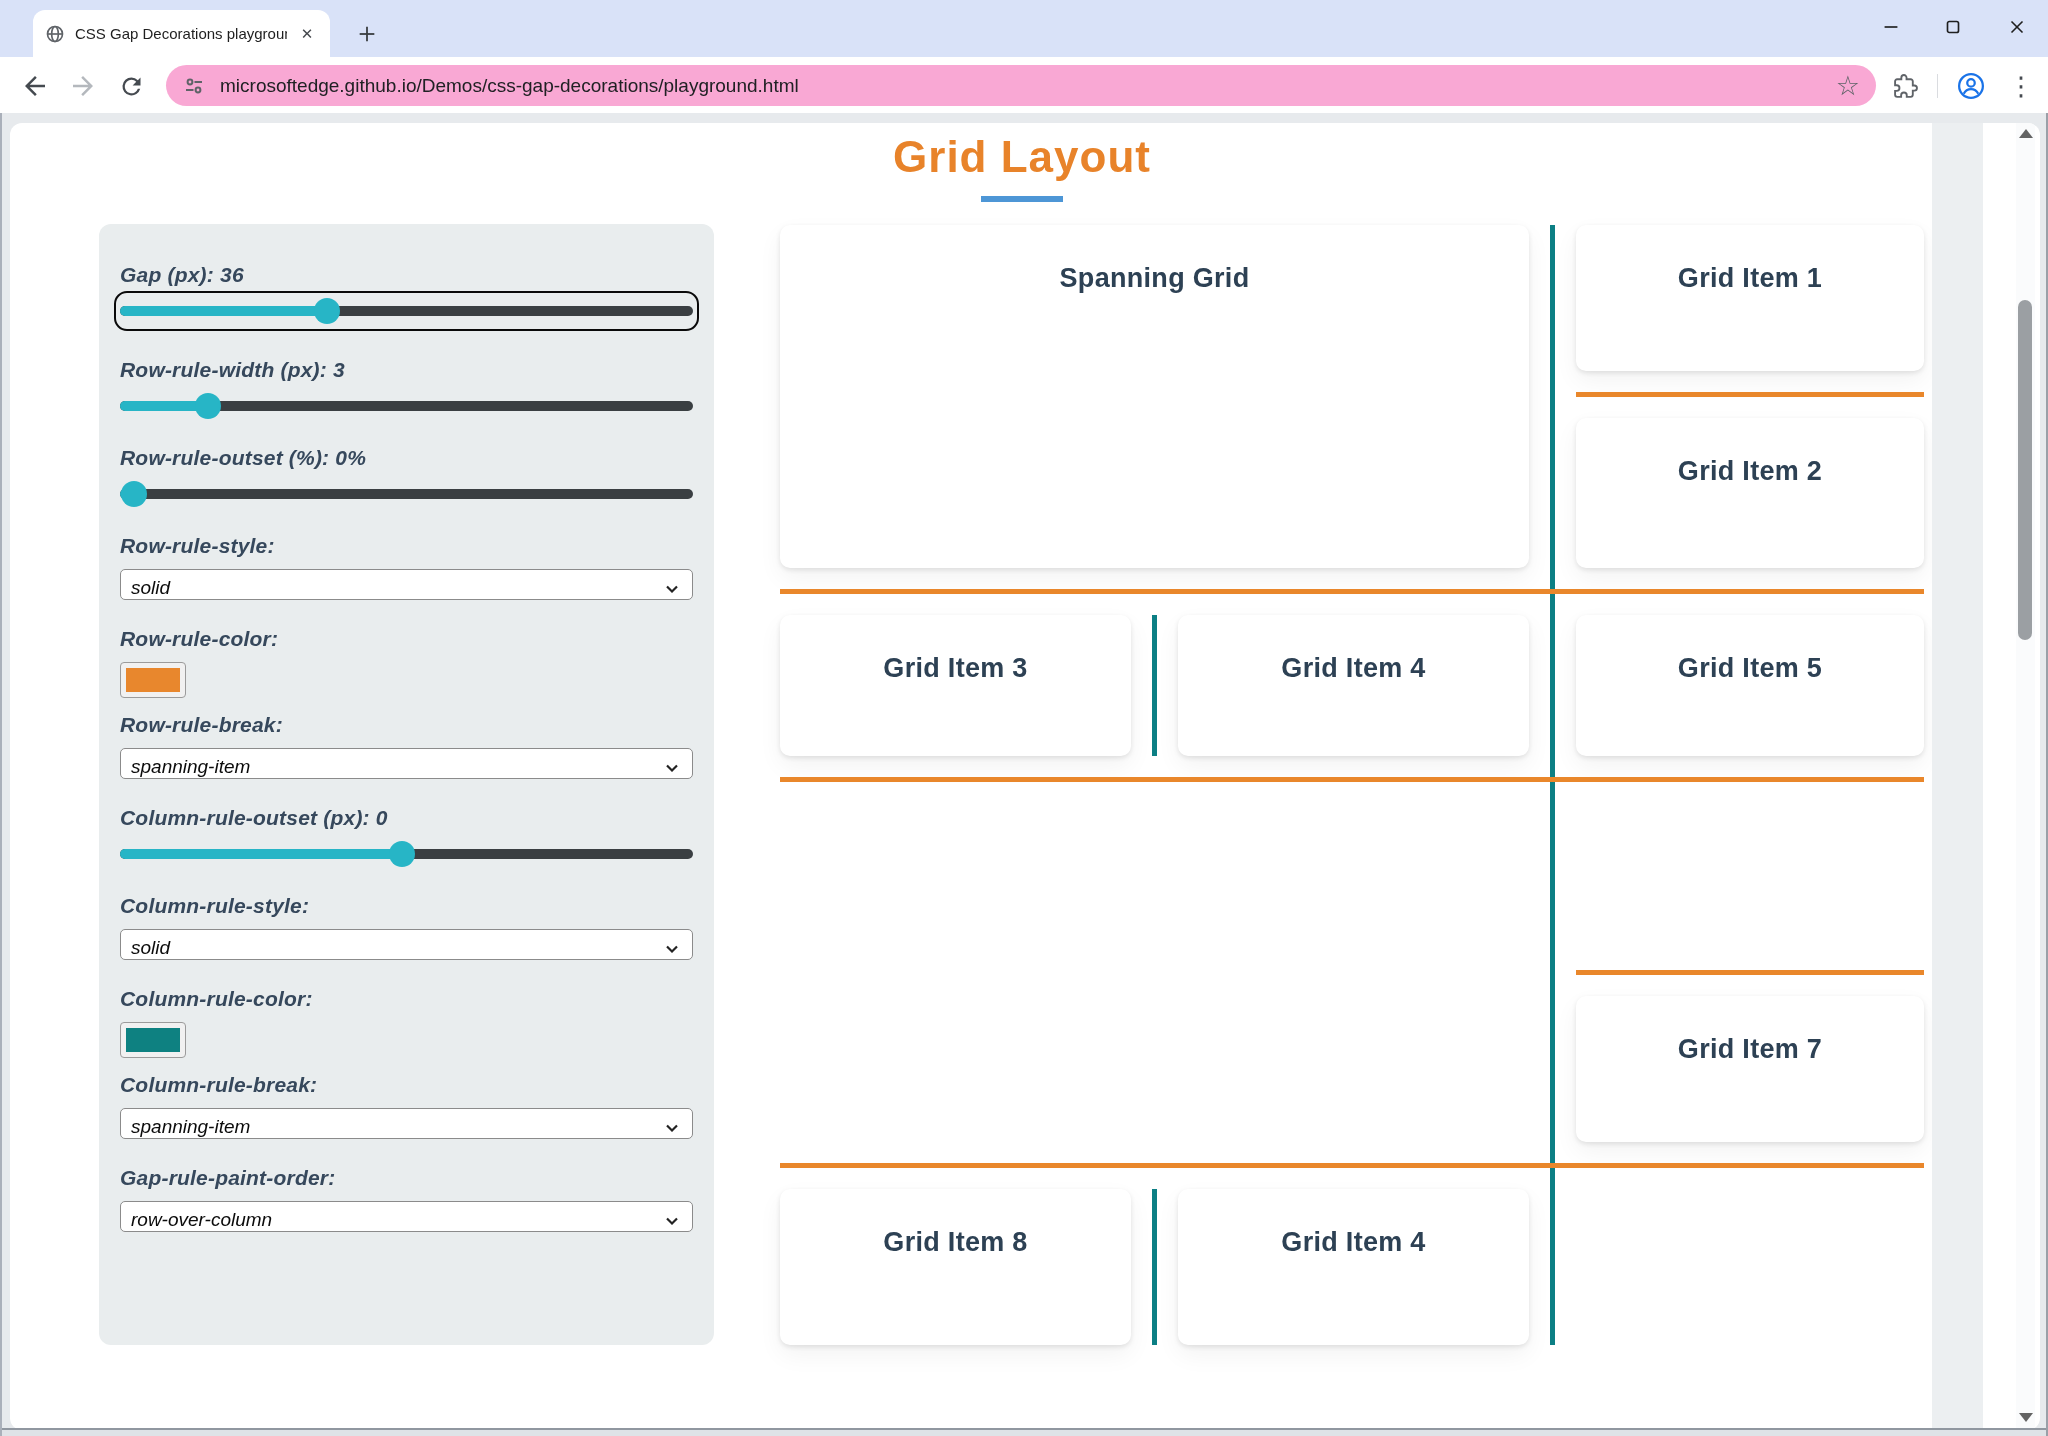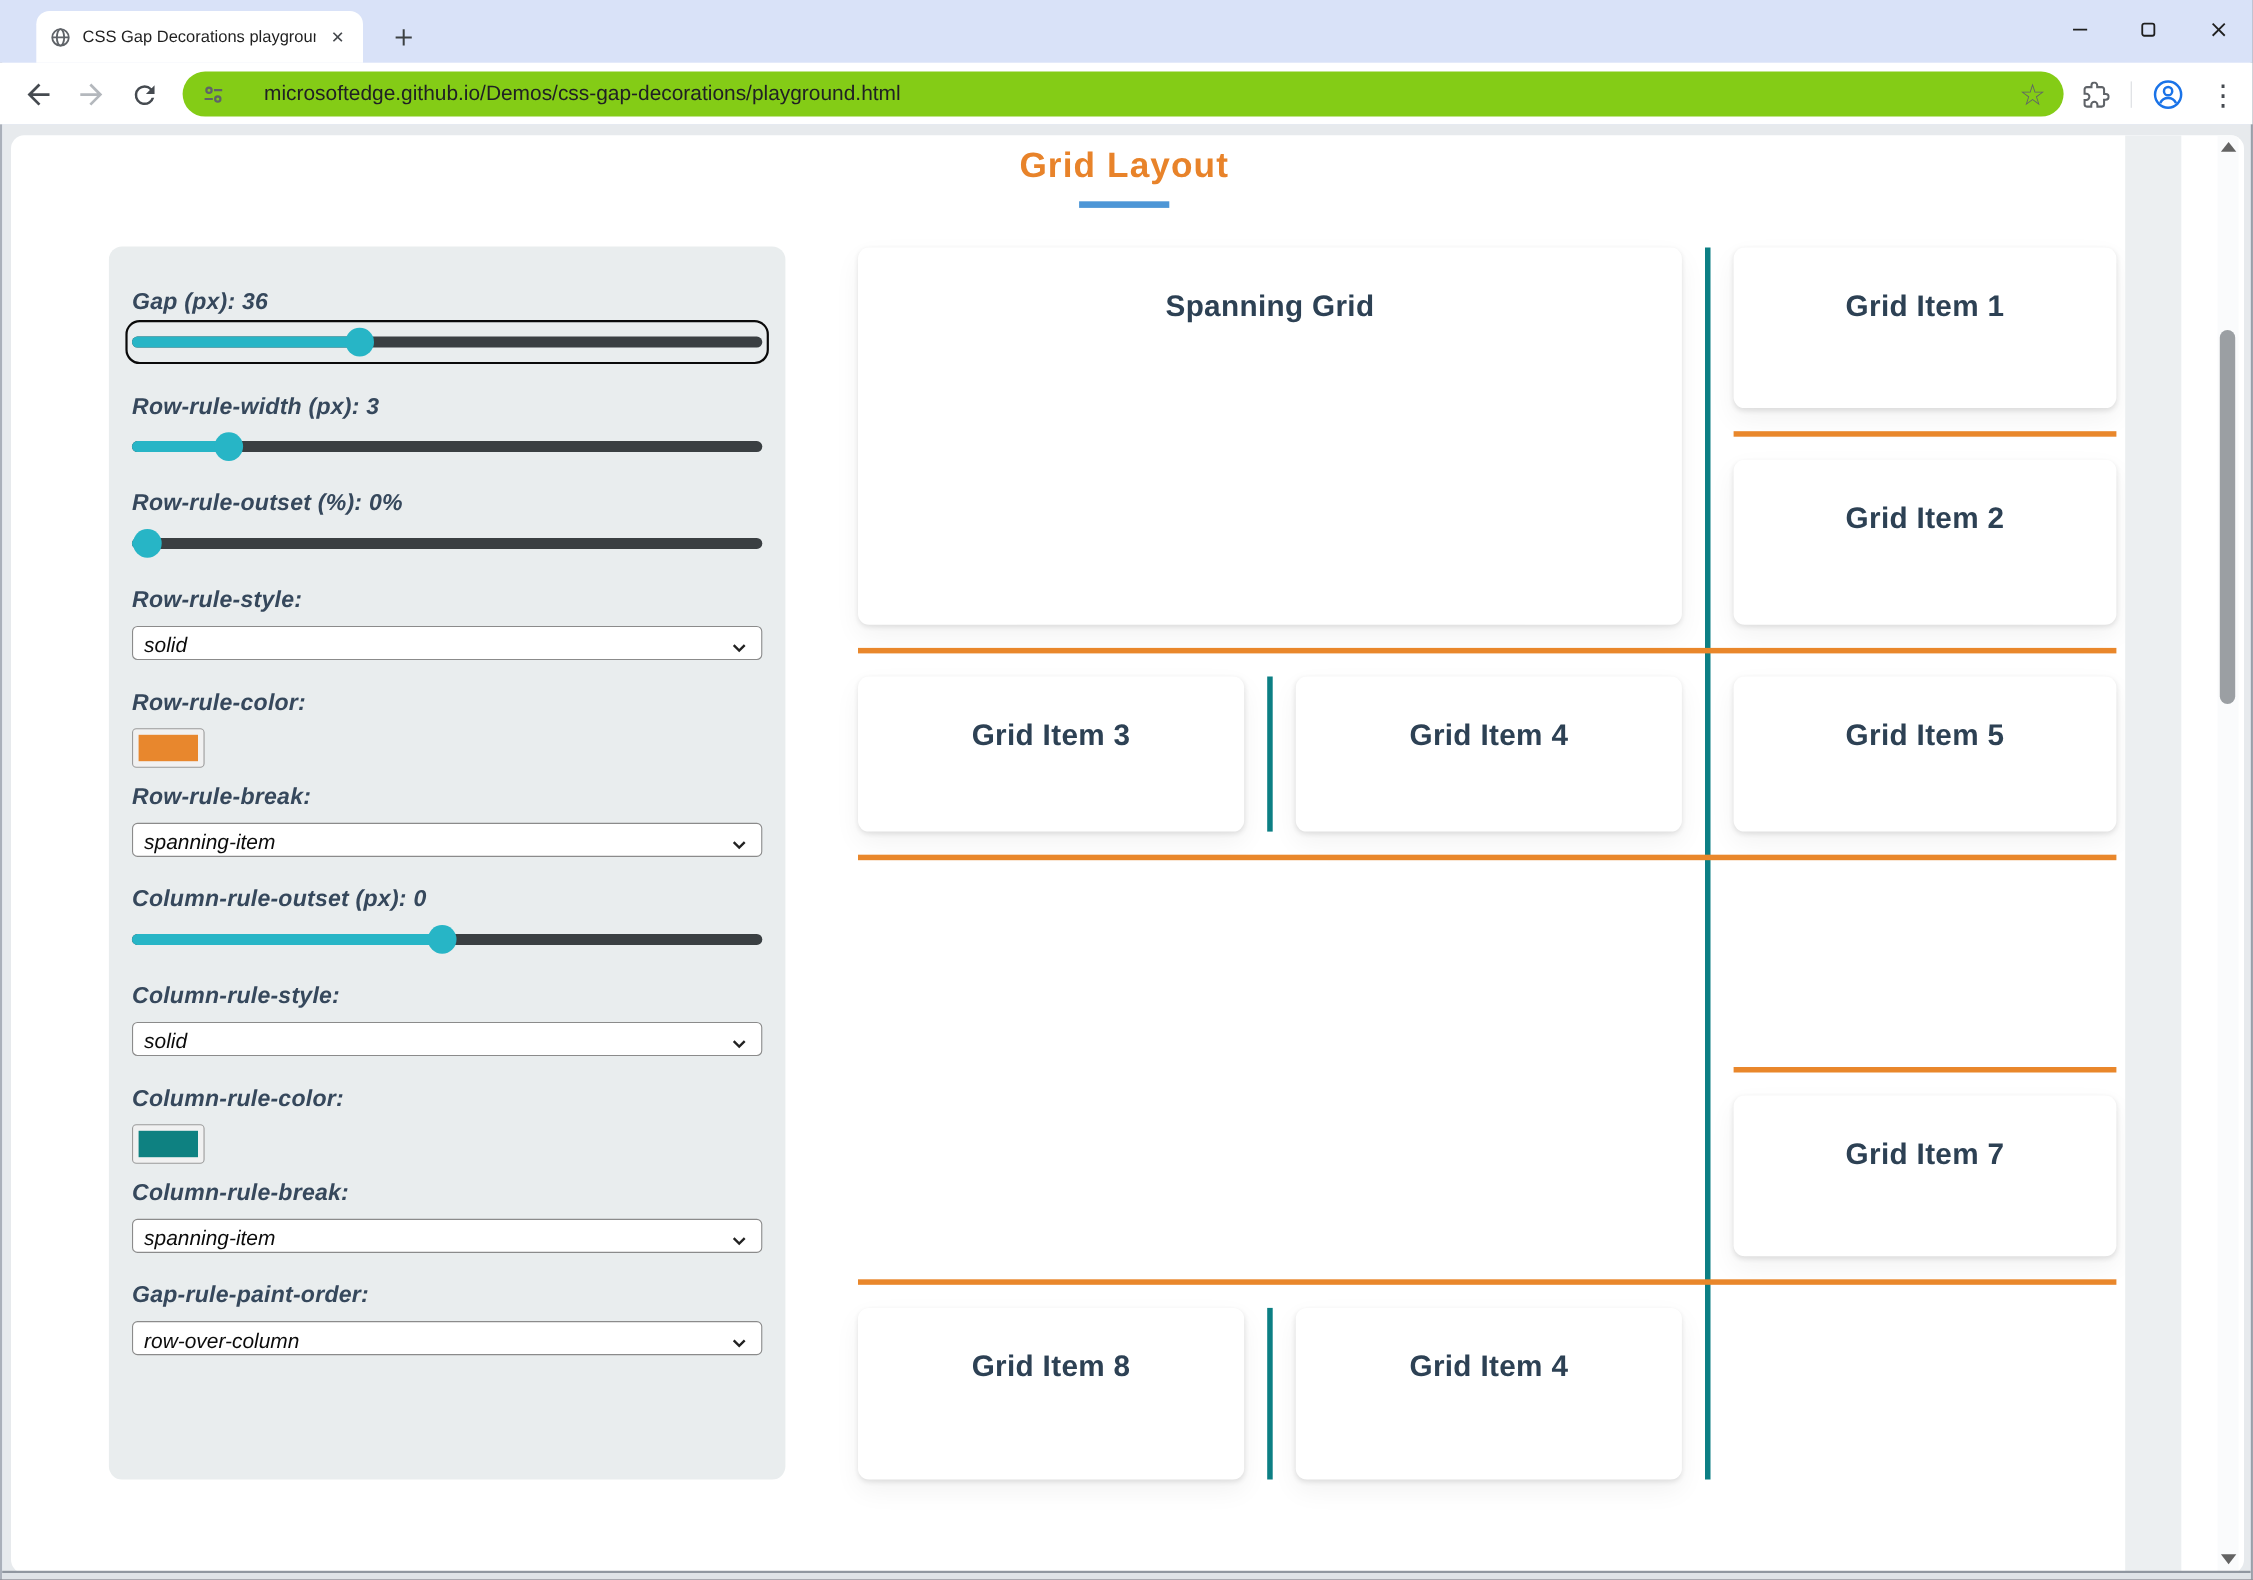--- a/index.html
+++ b/index.html
@@ -12,34 +12,34 @@
     border-radius:12px 12px 0 0;display:flex;align-items:center;padding:0 12px;box-sizing:border-box;}
   .tab-title{font-size:15px;color:#1f1f1f;white-space:nowrap;overflow:hidden;width:212px;margin-left:10px;}
   .tab-close{margin-left:auto;width:22px;height:22px;display:flex;align-items:center;justify-content:center;
     border-radius:50%;font-size:15px;color:#45484d;}
   .newtab{position:absolute;left:350px;top:17px;width:34px;height:34px;border-radius:50%;
     display:flex;align-items:center;justify-content:center;}
   .winctl{position:absolute;top:6px;width:46px;height:42px;display:flex;align-items:center;justify-content:center;color:#1f1f1f;}
   
   .toolbar{position:absolute;left:0;top:57px;width:2048px;height:56px;background:#fff;}
   .navbtn{position:absolute;top:8px;width:42px;height:42px;border-radius:50%;display:flex;align-items:center;justify-content:center;}
-  .urlpill{position:absolute;left:166px;top:8px;width:1710px;height:41px;background:#84cc16;border-radius:21px;
-    display:flex;align-items:center;gap:20px;}
+  .urlpill{position:absolute;left:166px;top:8px;width:1710px;height:41px;background:#f9a8d4;border-radius:21px;
+    display:flex;align-items:center;}
   .urltext{font-size:19px;color:#202124;margin-left:14px;white-space:nowrap;}
   
   .pageframe{position:absolute;left:2px;top:113px;width:2044px;height:1323px;background:#e7eaed;}
   .content{position:absolute;left:8px;top:10px;width:2030px;height:1307px;background:#fff;border-radius:12px;overflow:hidden;}
   .gutter{position:absolute;right:57px;top:0;width:51px;height:100%;background:#eceff1;}
   .sbar{position:absolute;right:5px;top:0;width:19px;height:100%;background:#fafbfc;}
   .sb-arrow{position:absolute;left:3px;width:0;height:0;border-left:7px solid transparent;border-right:7px solid transparent;}
   .sb-up{top:6px;border-bottom:9px solid #636363;}
   .sb-down{bottom:8px;border-top:9px solid #636363;}
   .sb-thumb{position:absolute;left:2px;top:177px;width:14px;height:340px;background:#9b9fa3;border-radius:7px;}
   .h1wrap{position:absolute;left:0;top:9px;width:1970px;text-align:center;transform:translateX(27px);}
-  .h1{font-size:32px;font-weight:700;letter-spacing:1px;}
+  .h1{font-size:44px;font-weight:700;letter-spacing:1px;}
   .h1bar{width:82px;height:6px;margin:14px auto 0;}
   
   .panel{position:absolute;left:89px;top:101px;width:615px;height:1121px;background:#e9edee;border-radius:12px;
     box-sizing:border-box;padding:38px 21px 0;}
   .lbl{font-size:21px;line-height:26px;font-weight:700;color:#36485c;margin-bottom:10px;letter-spacing:.2px;}
   .grp{margin-bottom:26px;font-style:italic;}
   .grp.c{margin-bottom:14px;}
   .slider{position:relative;height:26px;}
   .track{position:absolute;left:0;top:8px;width:100%;height:10px;background:#3a3f42;border-radius:5px;}
   .fill{position:absolute;left:0;top:8px;height:10px;border-radius:5px;}

